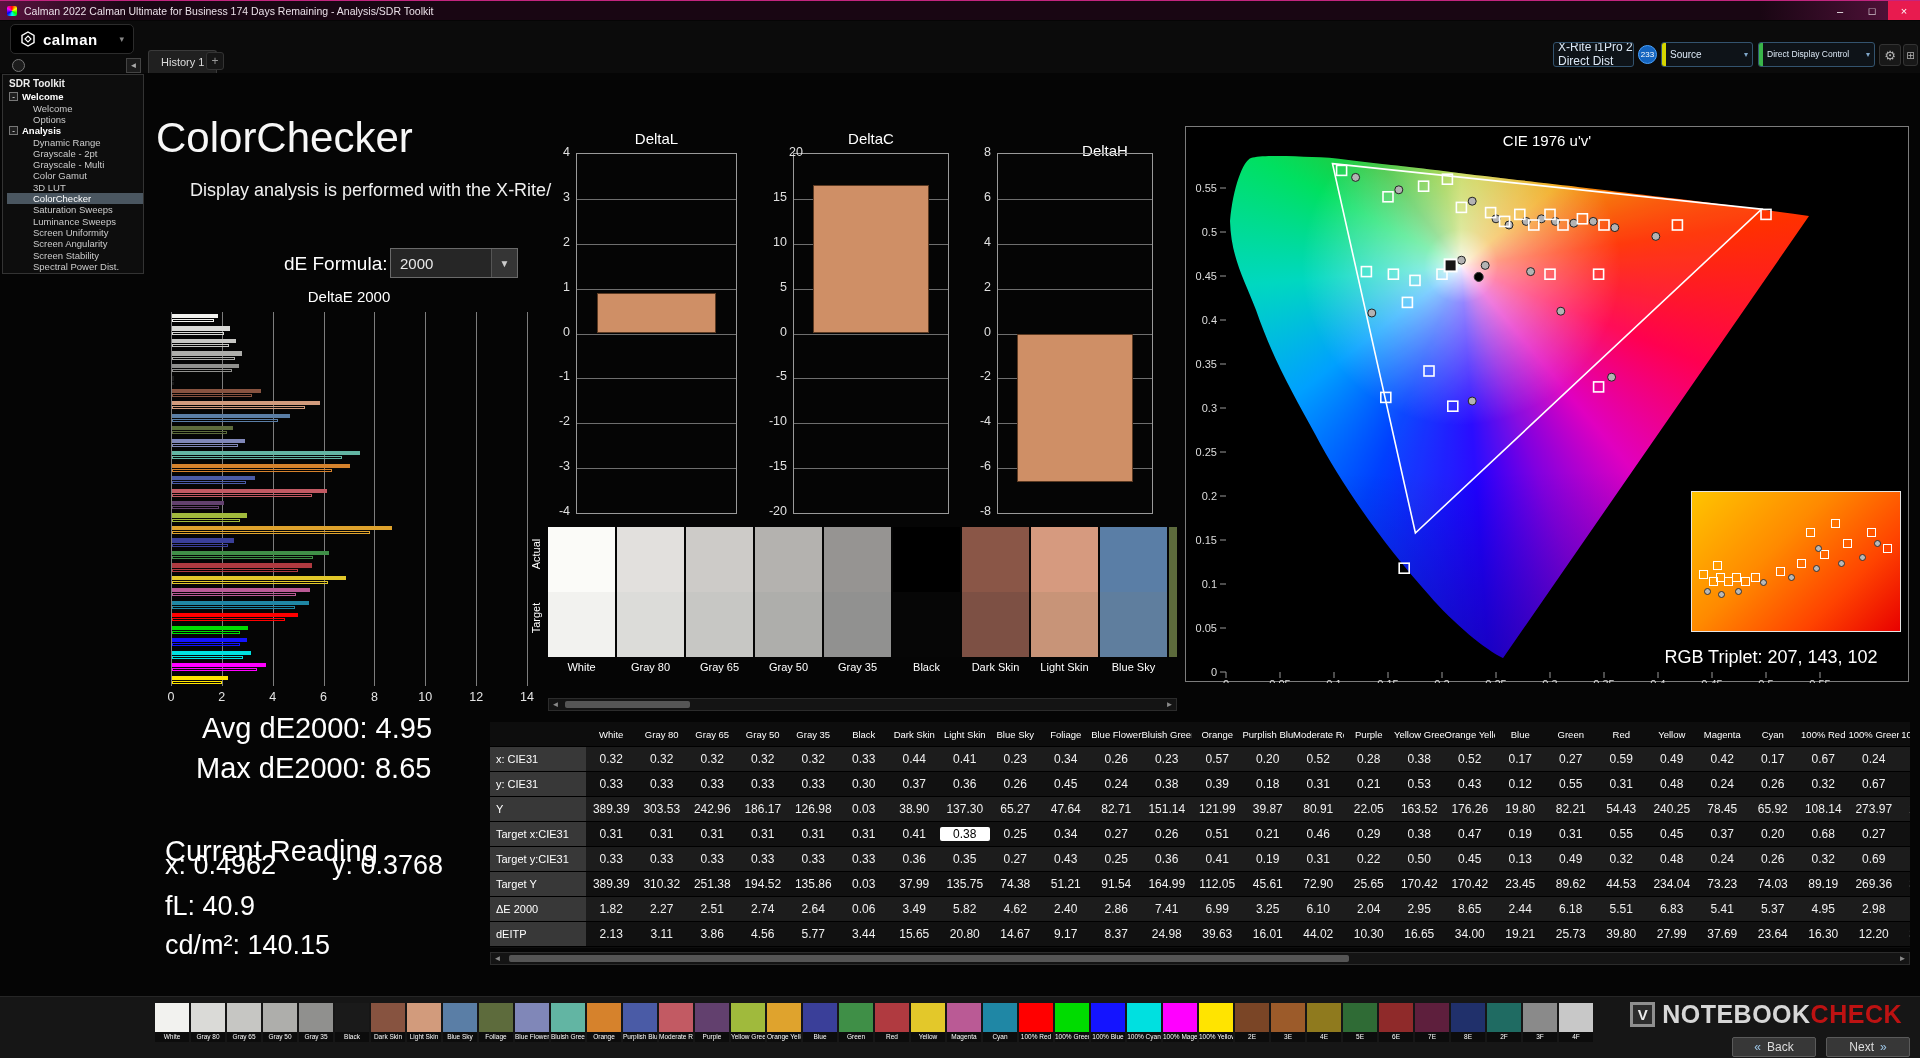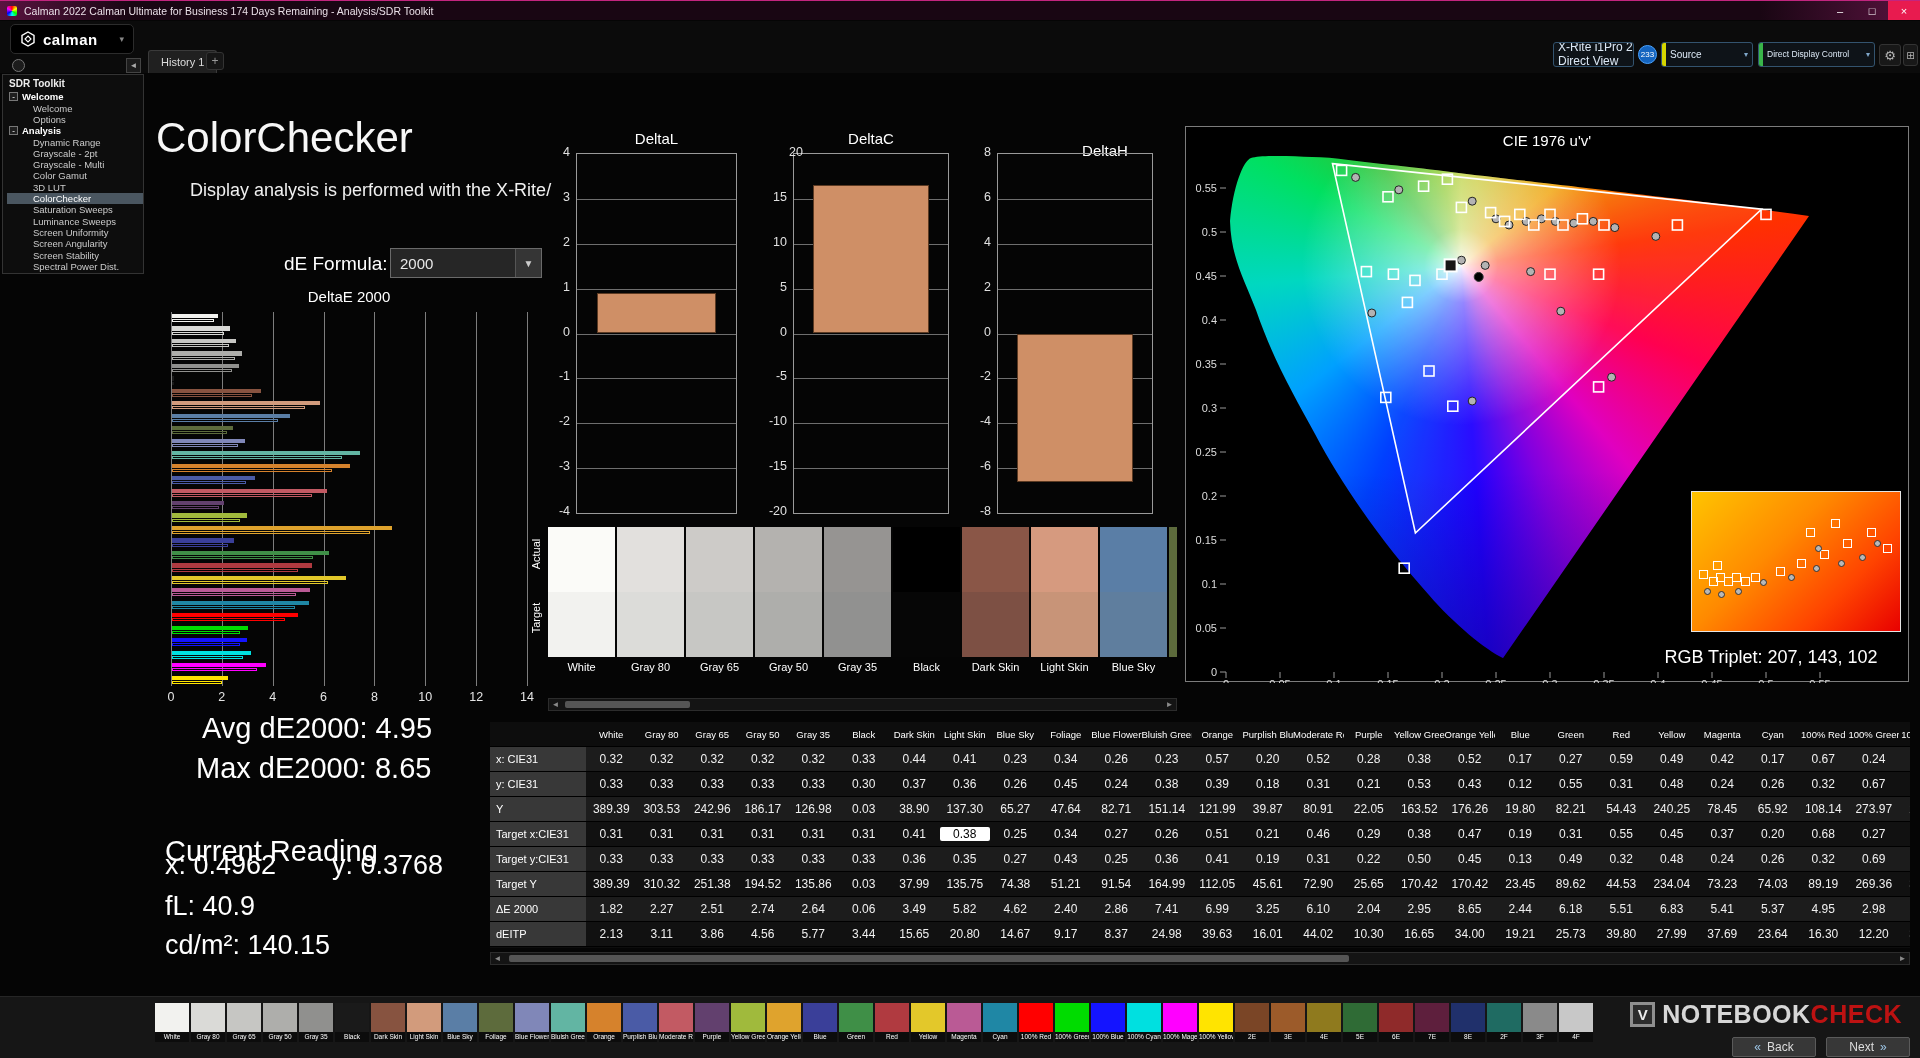--- a/index.html
+++ b/index.html
@@ -49,21 +49,21 @@
   .tree-group { display:flex; align-items:center; height:11.5px; color:#fff; font-size:9.5px; font-weight:bold; cursor:default; }
   .exp { display:inline-block; width:9px; height:9px; border:1px solid #777; background:#1f1f1f; color:#ccc;
     font-size:8px; line-height:7px; text-align:center; margin:0 4px 0 2px; flex:none; }
   .tree-item { height:11.3px; line-height:11.3px; padding-left:26px; color:#ccc; font-size:9.5px; white-space:nowrap; cursor:default; }
   .tree-item.sel { background:#4a5660; color:#fff; }
 
   
   .h1 { position:absolute; left:156px; top:114px; font-size:42px; font-weight:400; color:#f7f7f7; }
   .desc { position:absolute; left:190px; top:178px; font-size:18px; line-height:24px; color:#f0f0f0; }
   .formula-label { position:absolute; left:284px; top:253px; font-size:19px; color:#fff; }
-  .select { position:absolute; left:390px; top:248px; width:152px; height:30px; background:#262626;
+  .select { position:absolute; left:390px; top:248px; width:128px; height:30px; background:#262626;
     border:1px solid #6a6a6a; display:flex; align-items:center; }
   .select-value { padding-left:9px; font-size:15px; color:#e8e8e8; flex:1; }
   .select-arrow { width:26px; align-self:stretch; background:#353535; border-left:1px solid #555;
     color:#ccc; font-size:10px; display:flex; align-items:center; justify-content:center; }
 
   
   .de-title { position:absolute; left:171px; top:288px; width:356px; text-align:center; font-size:15px; color:#fff; }
   #de-plot { position:absolute; left:171px; top:312px; width:357px; height:374px; }
   .de-grid { position:absolute; top:0; width:1px; height:374px; background:#7d7d7d; }
   .de-bar { position:absolute; }
@@ -166,21 +166,21 @@
     </div>
     <div class="panel-circle-btn"></div>
     <div class="panel-collapse-btn">◄</div>
     <div class="tab">History 1</div>
     <div class="tab-plus">+</div>
 
     <div class="ctrl" style="left:1553px; width:81px;">
       <div class="ctrl-accent" style="background:#00a0e0;"></div>
       <div class="ctrl-text" style="font-size:12px;">
         <div>X-Rite i1Pro 2</div>
-        <div>Direct View</div>
+        <div>Direct Dist</div>
       </div>
       <div class="ctrl-chevron">▾</div>
     </div>
     <div class="badge" style="left:1638px;">233</div>
     <div class="ctrl" style="left:1661px; width:92px;">
       <div class="ctrl-accent" style="background:#d6d600;"></div>
       <div class="ctrl-text" style="font-size:10px;">Source</div>
       <div class="ctrl-chevron">▾</div>
     </div>
     <div class="ctrl" style="left:1758px; width:117px;">

